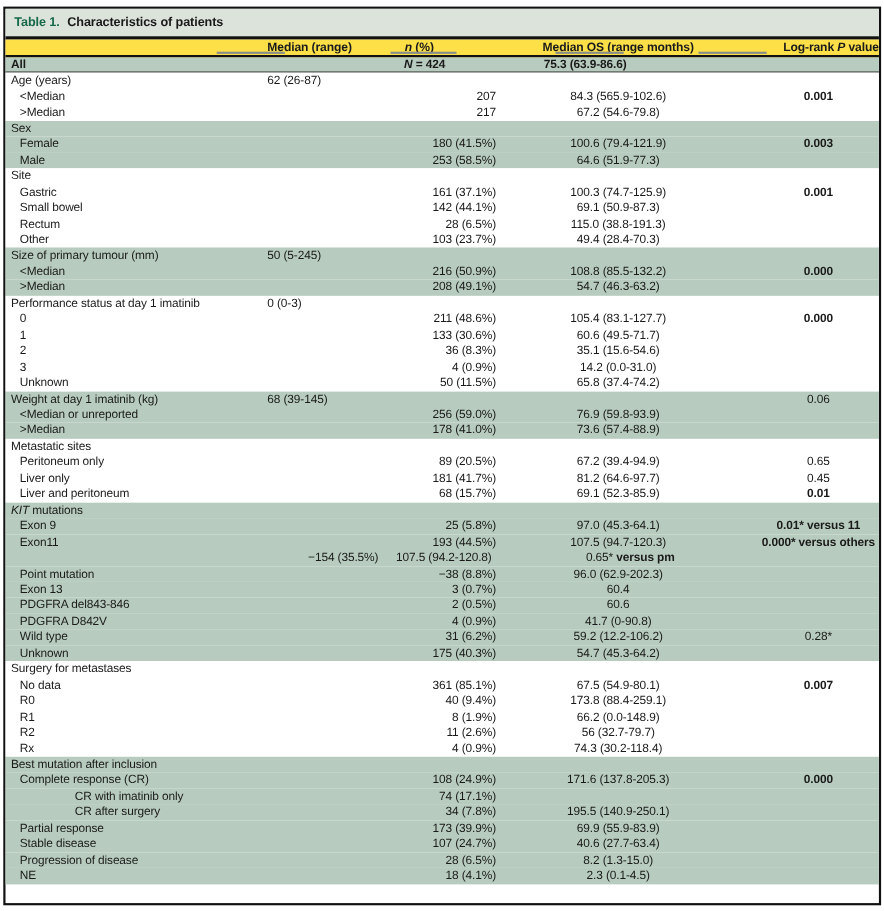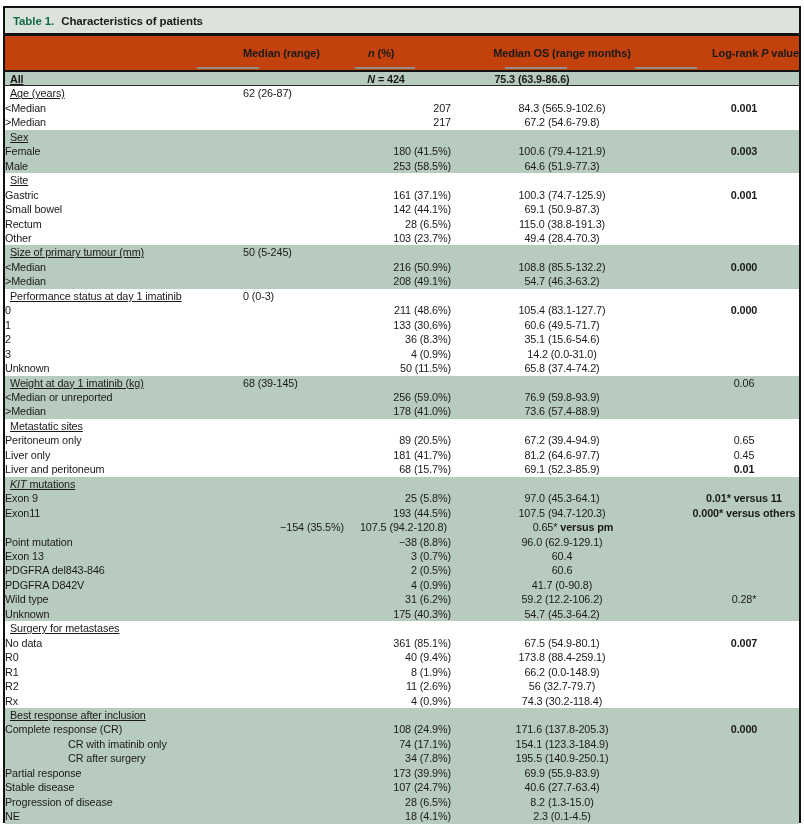--- a/index.html
+++ b/index.html
@@ -4,37 +4,37 @@
 <style>
   html,body{margin:0;padding:0;background:#ffffff;width:804px;height:828px;overflow:hidden;
     font-family:"Liberation Sans","DejaVu Sans",sans-serif;color:#1a1a1a;}
   .table-wrap{position:absolute;left:3px;top:6px;width:798px;height:817px;
     border:2px solid #111;box-sizing:border-box;background:#fff;}
   .title-bar{height:28px;background:#dce3db;border-bottom:3px solid #111;
     display:flex;align-items:center;padding-left:8px;box-sizing:border-box;
     font-size:11.5px;font-weight:bold;letter-spacing:-0.1px;}
   .title-accent{color:#15694a;margin-right:7px;}
   .grid{display:grid;grid-template-columns:233px 112px 107px 210px auto;}
-  .header-row{position:relative;height:36px;background:#c2410c;border-bottom:2.5px solid #111;
+  .header-row{position:relative;height:16px;background:#fde047;border-bottom:2.5px solid #111;
     box-sizing:border-box;font-weight:bold;font-size:11px;align-items:center;letter-spacing:-0.1px;}
   .hcell{white-space:nowrap;overflow:hidden;}
   .h2{padding-left:5px;text-align:left;}
   .h3{padding-left:18px;text-align:left;}
   .h4{text-align:center;}
   .h5{padding-left:22px;text-align:right;}
   .hdash{position:absolute;height:2px;background:#8a8f8a;bottom:1px;}
   .d1{left:192px;width:62px;} .d2{left:350px;width:60px;} .d3{left:500px;width:62px;} .d4{left:630px;width:62px;}
   #rows{font-size:10.8px;letter-spacing:-0.1px;}
   .row{height:14.46px;line-height:14.4px;align-items:center;}
   .bg{background:#b7ccbe;}
   .bw{background:#ffffff;}
   .row-all{border-bottom:1.5px solid #2a2a2a;box-sizing:border-box;}
   .cell{white-space:nowrap;overflow:visible;}
   .c1{text-align:left;}
-  .ind0{padding-left:5px;text-decoration:underline;} .ind1{} .ind2{padding-left:27px;margin-left:36px;}
+  .ind0{padding-left:5px;} .ind1{padding-left:13px;} .ind2{padding-left:27px;margin-left:36px;}
   .c2{text-align:left;padding-left:5px;}
   .c3{text-align:right;padding-right:6px;}
   .c3.n-center{text-align:center;padding-right:35px;}
   .c4{text-align:center;}
   .c4.os-all{padding-right:60px;}
   .c5{text-align:center;padding-left:22px;}
   .b{font-weight:bold;}
   .i{font-style:italic;}
 </style>
 </head>
@@ -279,21 +279,21 @@
       <div class="grid row bg">
         <div class="cell c2"></div>
         <div class="cell c3"><span>−154 (35.5%)</span></div>
         <div class="cell c4"><span>107.5 (94.2-120.8)</span></div>
         <div class="cell c5"><span>0.65* </span><span class="b">versus pm</span></div>
       </div>
       <div class="grid row bg">
         <div class="cell c1 ind1"><span>Point mutation</span></div>
         <div class="cell c2"></div>
         <div class="cell c3"><span>−38 (8.8%)</span></div>
-        <div class="cell c4"><span>96.0 (62.9-129.1)</span></div>
+        <div class="cell c4"><span>96.0 (62.9-202.3)</span></div>
         <div class="cell c5"></div>
       </div>
       <div class="grid row bg">
         <div class="cell c1 ind1"><span>Exon 13</span></div>
         <div class="cell c2"></div>
         <div class="cell c3"><span>3 (0.7%)</span></div>
         <div class="cell c4"><span>60.4</span></div>
         <div class="cell c5"></div>
       </div>
       <div class="grid row bg">
@@ -360,38 +360,37 @@
         <div class="cell c5"></div>
       </div>
       <div class="grid row bw">
         <div class="cell c1 ind1"><span>Rx</span></div>
         <div class="cell c2"></div>
         <div class="cell c3"><span>4 (0.9%)</span></div>
         <div class="cell c4"><span>74.3 (30.2-118.4)</span></div>
         <div class="cell c5"></div>
       </div>
       <div class="grid row bg">
-        <div class="cell c1 ind0"><span>Best response after inclusion</span></div>
+        <div class="cell c1 ind0"><span>Best mutation after inclusion</span></div>
         <div class="cell c2"></div>
         <div class="cell c3"></div>
         <div class="cell c4"></div>
         <div class="cell c5"></div>
       </div>
       <div class="grid row bg">
         <div class="cell c1 ind1"><span>Complete response (CR)</span></div>
         <div class="cell c2"></div>
         <div class="cell c3"><span>108 (24.9%)</span></div>
         <div class="cell c4"><span>171.6 (137.8-205.3)</span></div>
         <div class="cell c5"><span class="b">0.000</span></div>
       </div>
       <div class="grid row bg">
         <div class="cell c1 ind2"><span>CR with imatinib only</span></div>
         <div class="cell c2"></div>
         <div class="cell c3"><span>74 (17.1%)</span></div>
-        <div class="cell c4"><span>154.1 (123.3-184.9)</span></div>
         <div class="cell c5"></div>
       </div>
       <div class="grid row bg">
         <div class="cell c1 ind2"><span>CR after surgery</span></div>
         <div class="cell c2"></div>
         <div class="cell c3"><span>34 (7.8%)</span></div>
         <div class="cell c4"><span>195.5 (140.9-250.1)</span></div>
         <div class="cell c5"></div>
       </div>
       <div class="grid row bg">

